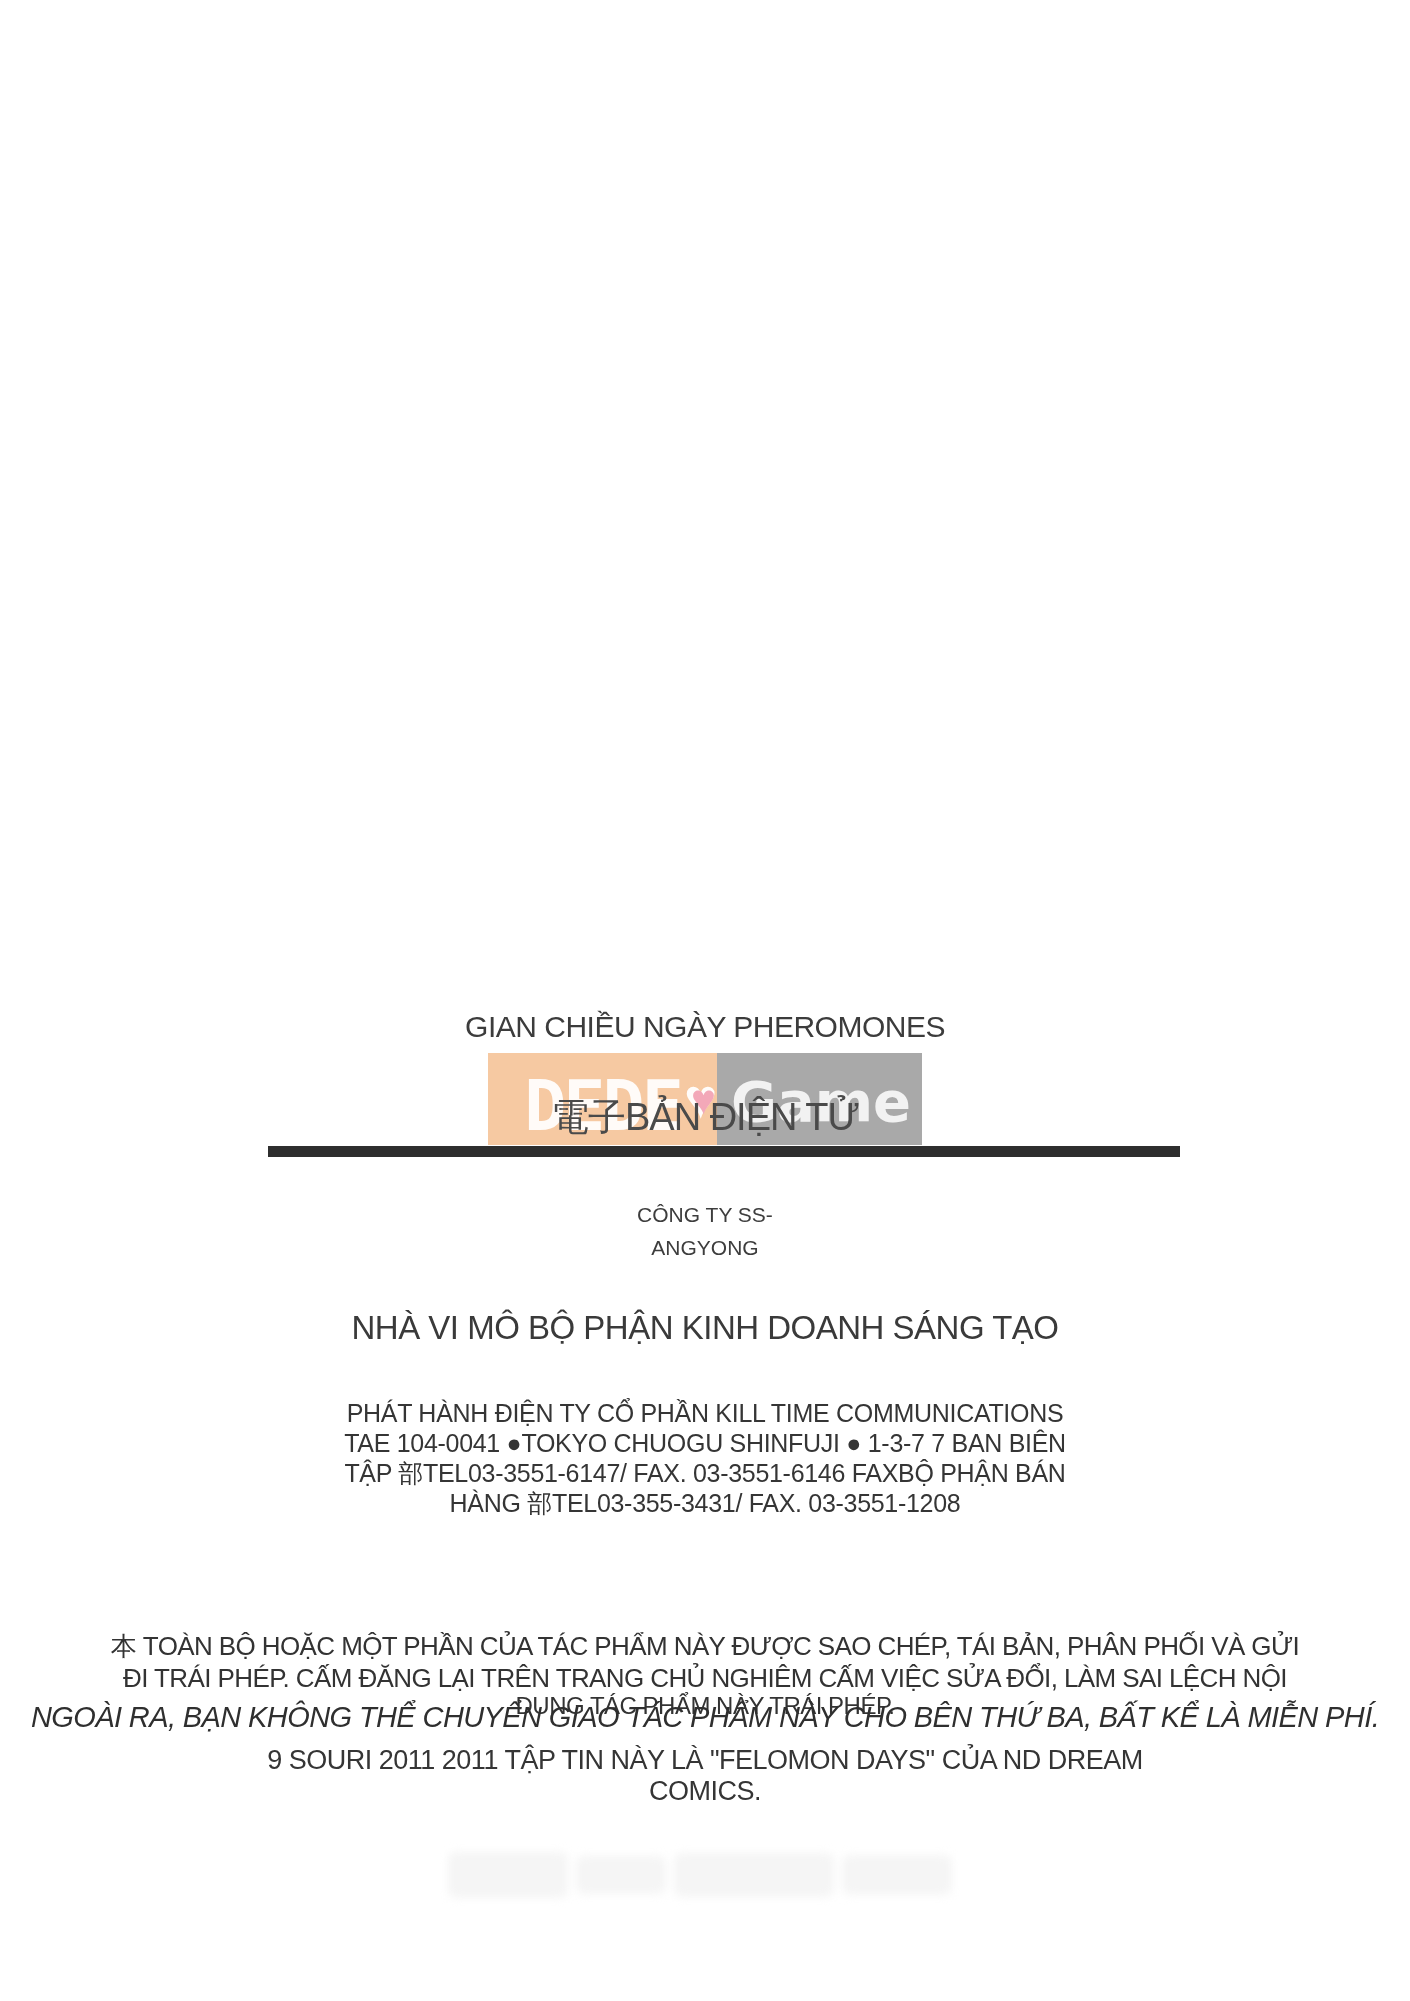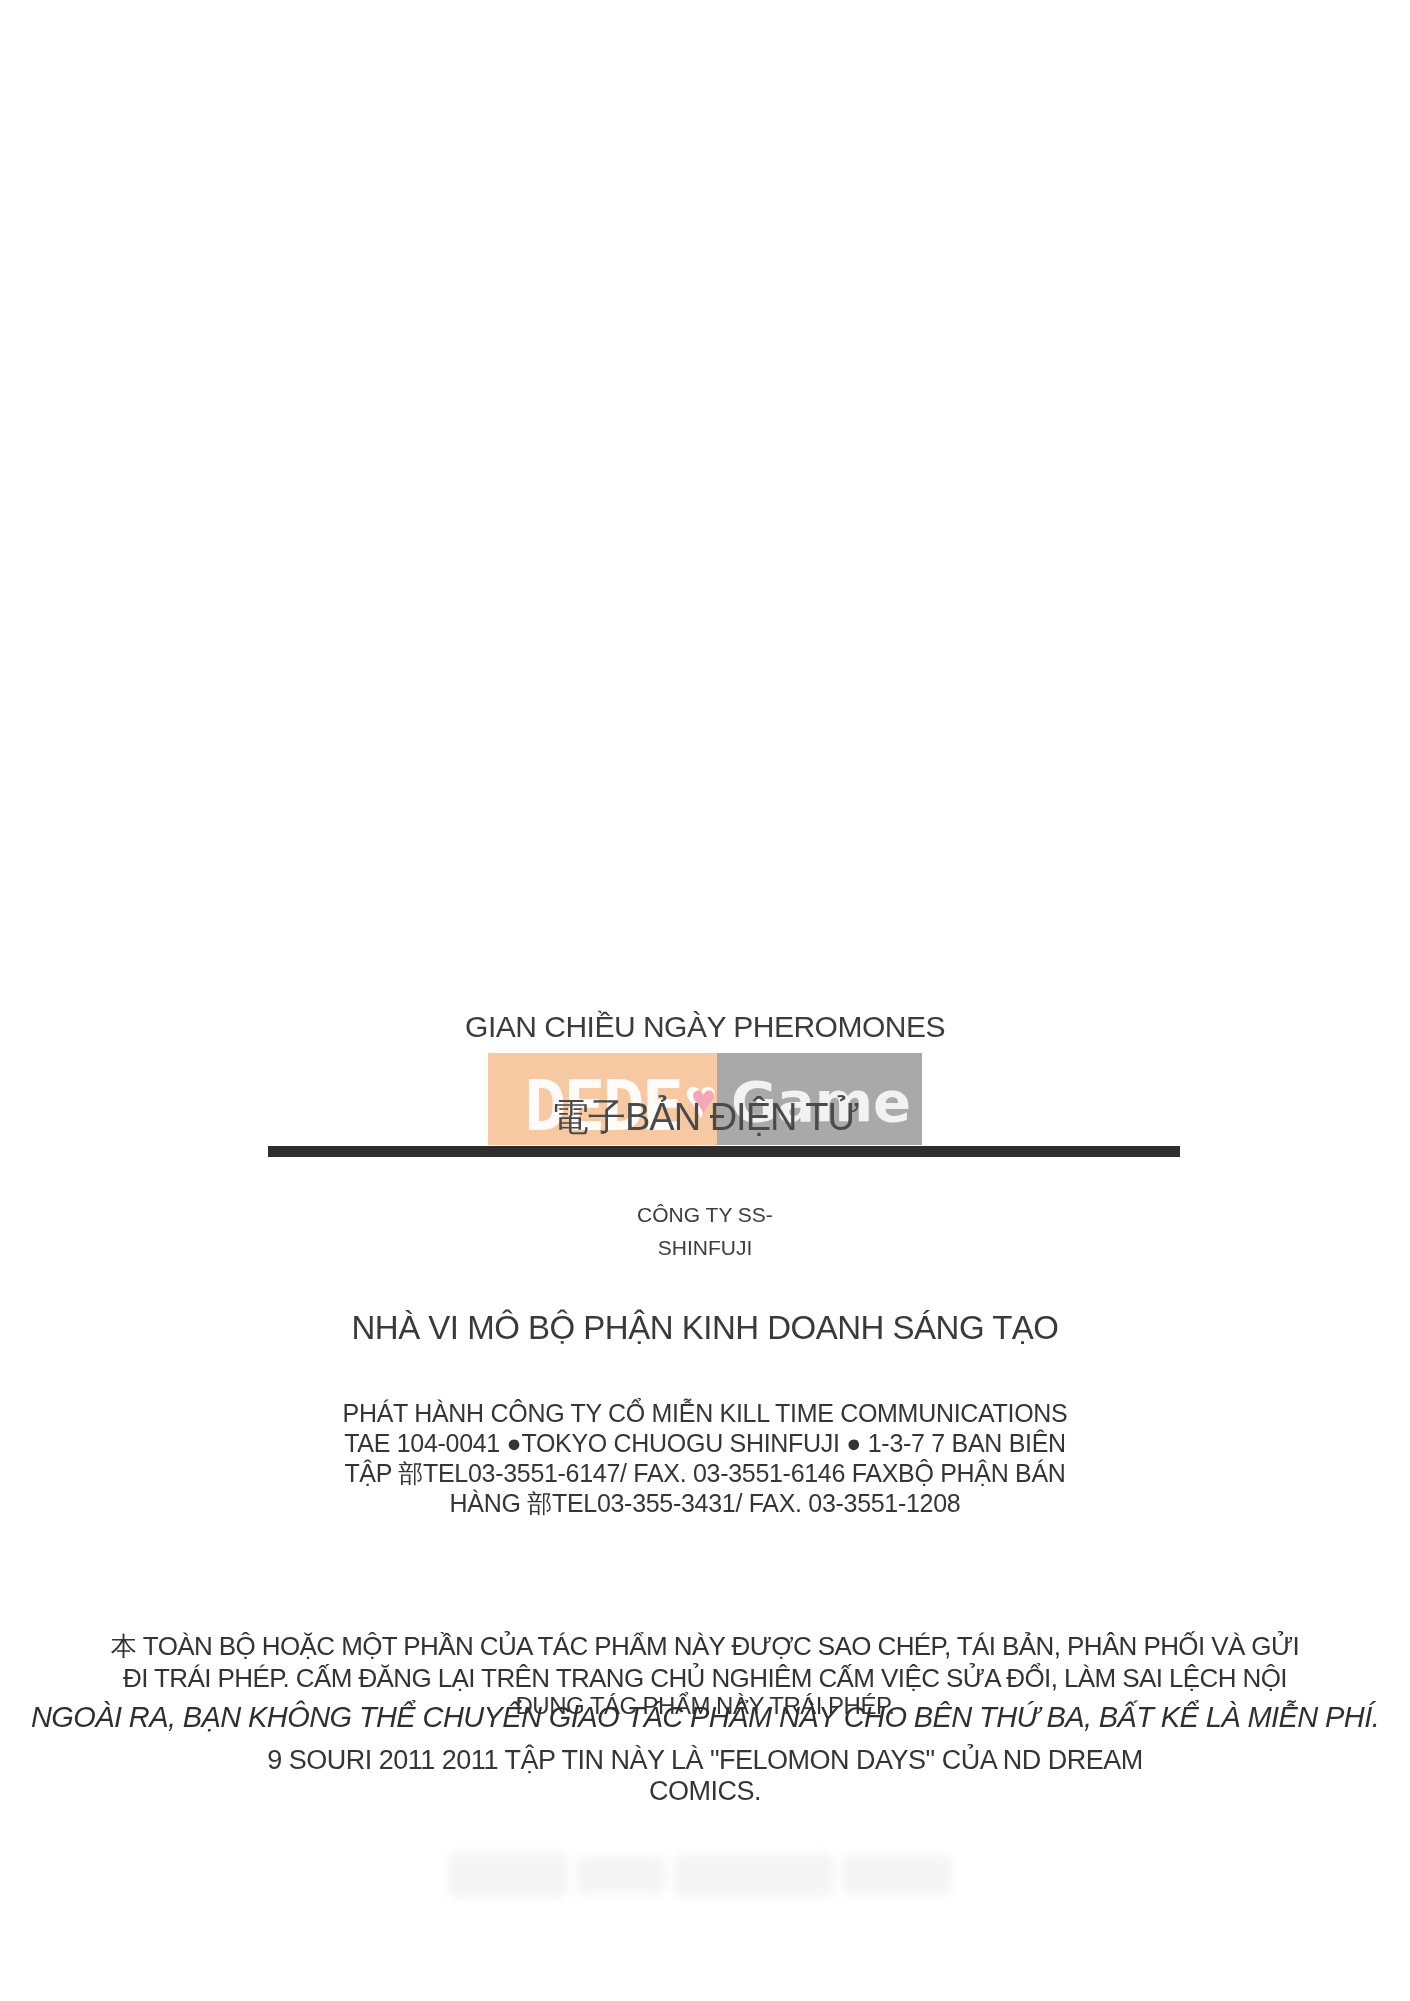--- a/index.html
+++ b/index.html
@@ -210,27 +210,27 @@
       <span class="heart-fill">♥</span>
     </div>
   </div>
 
   <div class="centered edition-line">電子BẢN ĐIỆN TỬ</div>
 
   <div class="divider-bar"></div>
 
   <div class="centered company-block">
     <div>CÔNG TY SS-</div>
-    <div>SHINFUJI</div>
+    <div>ANGYONG</div>
   </div>
 
   <div class="centered division-line">NHÀ VI MÔ BỘ PHẬN KINH DOANH SÁNG TẠO</div>
 
   <div class="centered publisher-block">
-    <div>PHÁT HÀNH CÔNG TY CỔ MIỄN KILL TIME COMMUNICATIONS</div>
+    <div>PHÁT HÀNH ĐIỆN TY CỔ PHẦN KILL TIME COMMUNICATIONS</div>
     <div>TAE 104-0041 ●TOKYO CHUOGU SHINFUJI ● 1-3-7 7 BAN BIÊN</div>
     <div>TẬP 部TEL03-3551-6147/ FAX. 03-3551-6146 FAXBỘ PHẬN BÁN</div>
     <div>HÀNG 部TEL03-355-3431/ FAX. 03-3551-1208</div>
   </div>
 
   <div class="centered legal-block">
     <div>本 TOÀN BỘ HOẶC MỘT PHẦN CỦA TÁC PHẨM NÀY ĐƯỢC SAO CHÉP, TÁI BẢN, PHÂN PHỐI VÀ GỬI</div>
     <div>ĐI TRÁI PHÉP. CẤM ĐĂNG LẠI TRÊN TRANG CHỦ NGHIÊM CẤM VIỆC SỬA ĐỔI, LÀM SAI LỆCH NỘI</div>
   </div>
   <div class="centered legal-overlap-small">DUNG TÁC PHẨM NÀY TRÁI PHÉP.</div>

